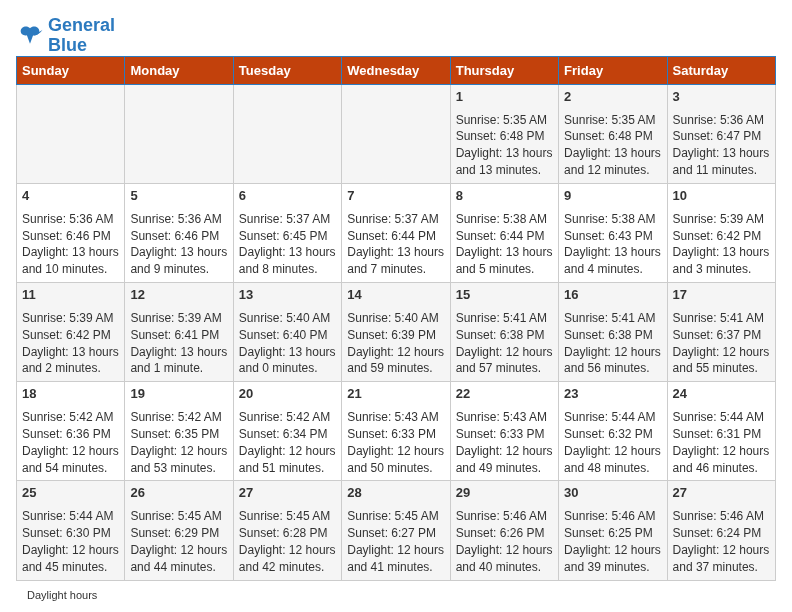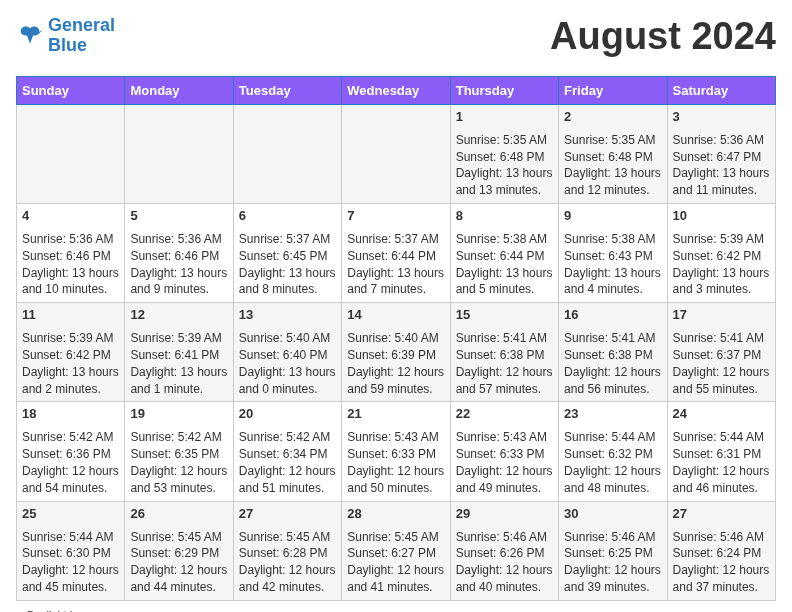--- a/index.html
+++ b/index.html
@@ -7,21 +7,21 @@
       font-family: Arial, sans-serif;
       background: #fff;
       width: 792px;
       min-height: 612px;
       padding: 16px;
     }
     .header-area {
       display: flex;
       justify-content: space-between;
       align-items: flex-start;
-      margin-bottom: 18px;
+      margin-bottom: 0;
       gap: 48px;
     }
     .logo {
       display: flex;
       align-items: center;
       gap: 4px;
     }
     .logo-text {
       font-size: 18px;
       font-weight: bold;
@@ -47,21 +47,21 @@
     .subtitle {
       font-size: 16px;
       color: #555;
     }
     table {
       width: 100%;
       border-collapse: collapse;
       font-size: 11px;
     }
     thead tr th {
-      background: #8b5cf6;
+      background: #c2410c;
       color: #fff;
       text-align: left;
       padding: 6px 5px;
       font-size: 13px;
       font-weight: bold;
       border: 1px solid #2c7abf;
     }
     tbody tr td {
       border: 1px solid #ccc;
       vertical-align: top;
@@ -107,21 +107,20 @@
     <svg class="logo-bird" viewBox="0 0 36 36" xmlns="http://www.w3.org/2000/svg">
       <path d="M18 8 C22 4, 30 6, 30 12 C30 16, 26 18, 22 17 L18 28 L14 17 C10 18, 6 16, 6 12 C6 6, 14 4, 18 8Z" fill="#2c7abf"></path>
       <path d="M22 17 C26 18, 32 14, 34 10 C30 14, 24 14, 22 17Z" fill="#2c7abf"></path>
     </svg>
     <div>
       <div class="logo-text"><span>General</span></div>
       <div class="logo-text"><span style="color:#2c7abf;">Blue</span></div>
     </div>
   </div>
   <div class="title-area">
-    <div class="main-title">August 2024</div>
   </div>
 </div>
 
 <table>
   <thead>
     <tr>
       <th>Sunday</th>
       <th>Monday</th>
       <th>Tuesday</th>
       <th>Wednesday</th>

